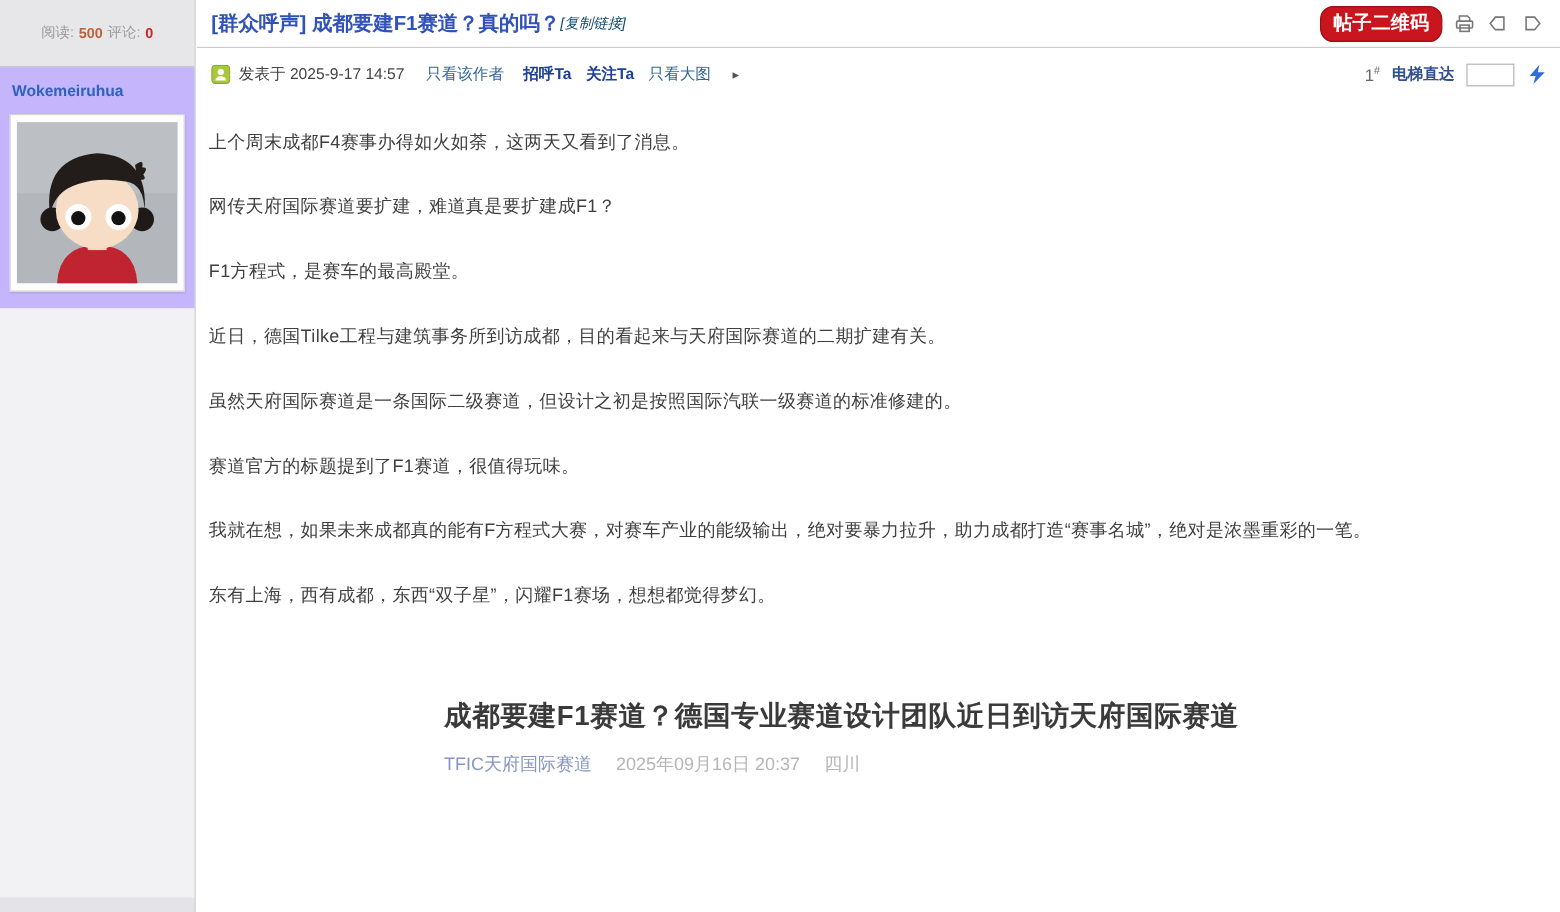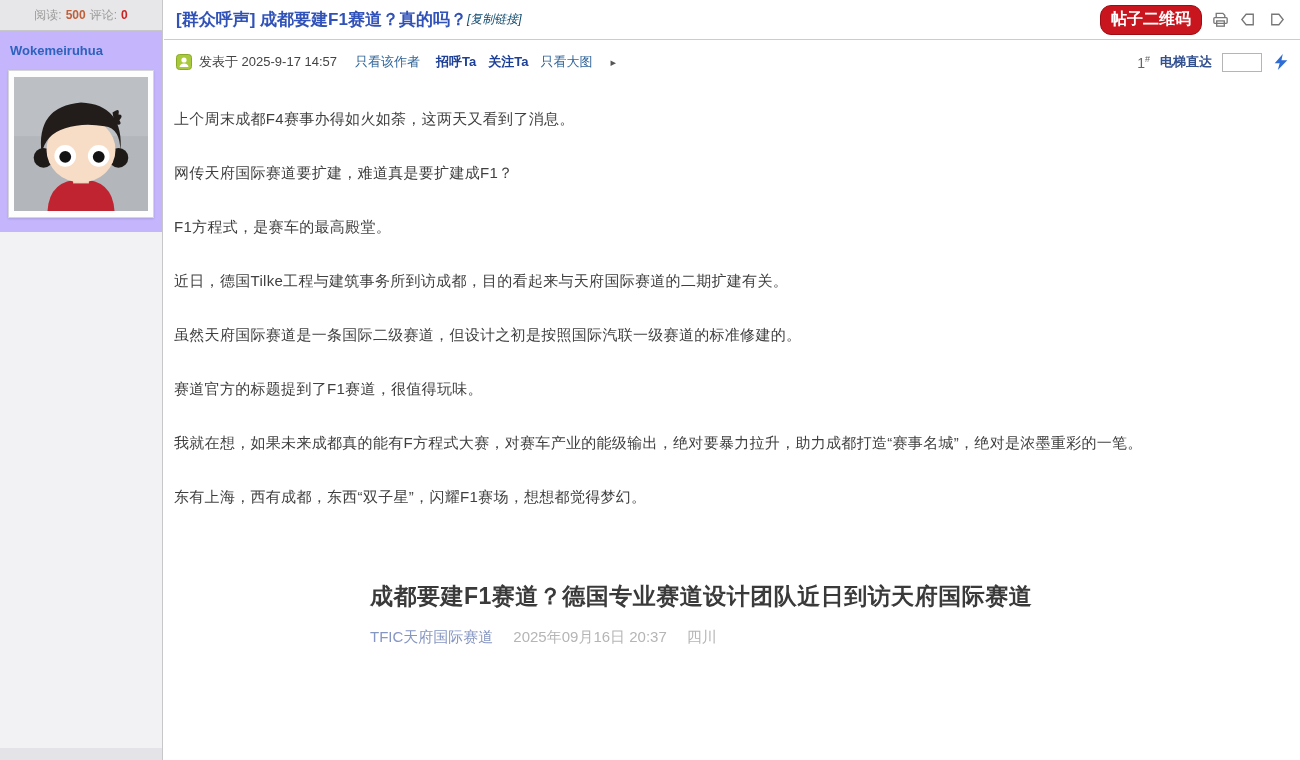--- a/index.html
+++ b/index.html
@@ -8,21 +8,21 @@
     position:relative; width:1300px; height:760px; overflow:hidden;
     background:#fff; font-family:"Liberation Sans","DejaVu Sans",sans-serif;
   }
   
   .sidebar {
     position:absolute; left:0; top:0; width:163px; height:760px;
     border-right:1px solid #c7c7c9; display:flex; flex-direction:column;
     background:#f2f2f4;
   }
   .stats-bar {
-    height:31px; background:#e7e7e9; border-bottom:1px solid #c7c7c9;
+    height:56px; background:#e7e7e9; border-bottom:1px solid #c7c7c9;
     display:flex; align-items:center; justify-content:center; gap:4px;
     font-size:12px; color:#9a9a9a; flex:0 0 auto;
   }
   .stat-value.views { color:#c0603a; font-weight:bold; }
   .stat-value.comments { color:#cc2222; font-weight:bold; }
   .user-block { background:#c4b5fd; padding:10px 8px 14px 8px; flex:0 0 auto; }
   .username {
     display:block; color:#2d62bd; font-weight:bold; font-size:13px;
     text-decoration:none; margin:2px 0 12px 2px; cursor:pointer;
   }

